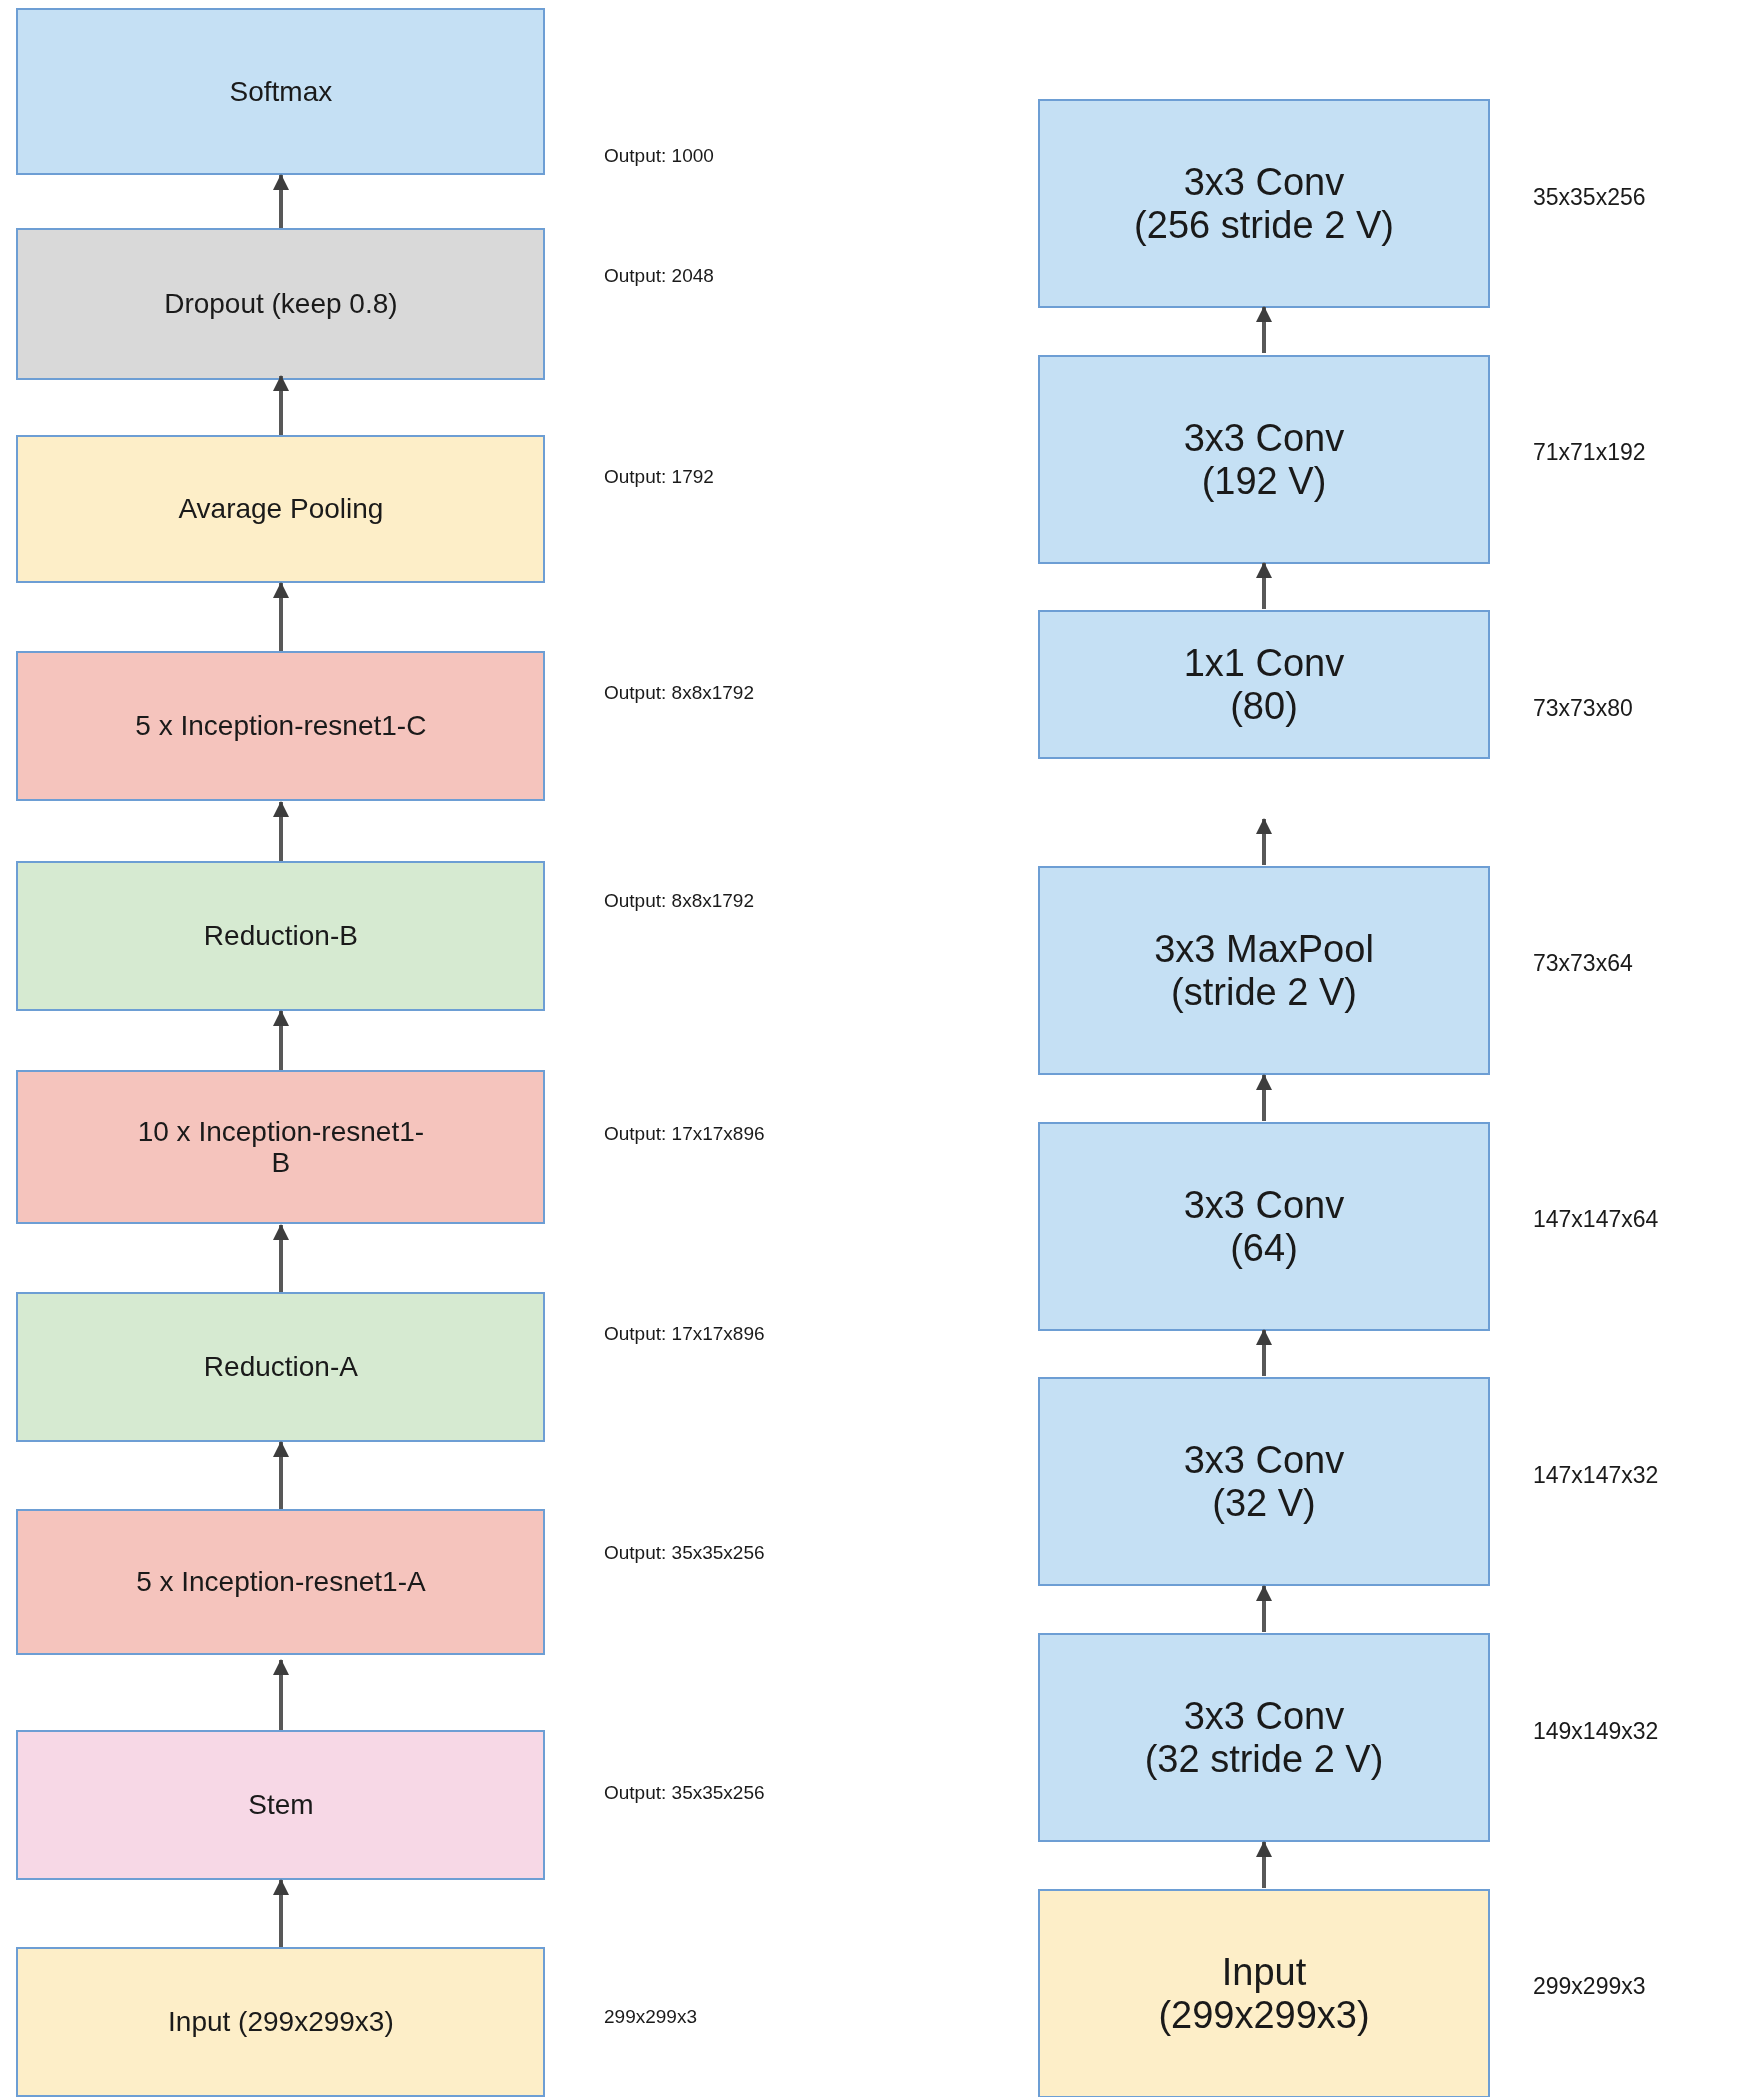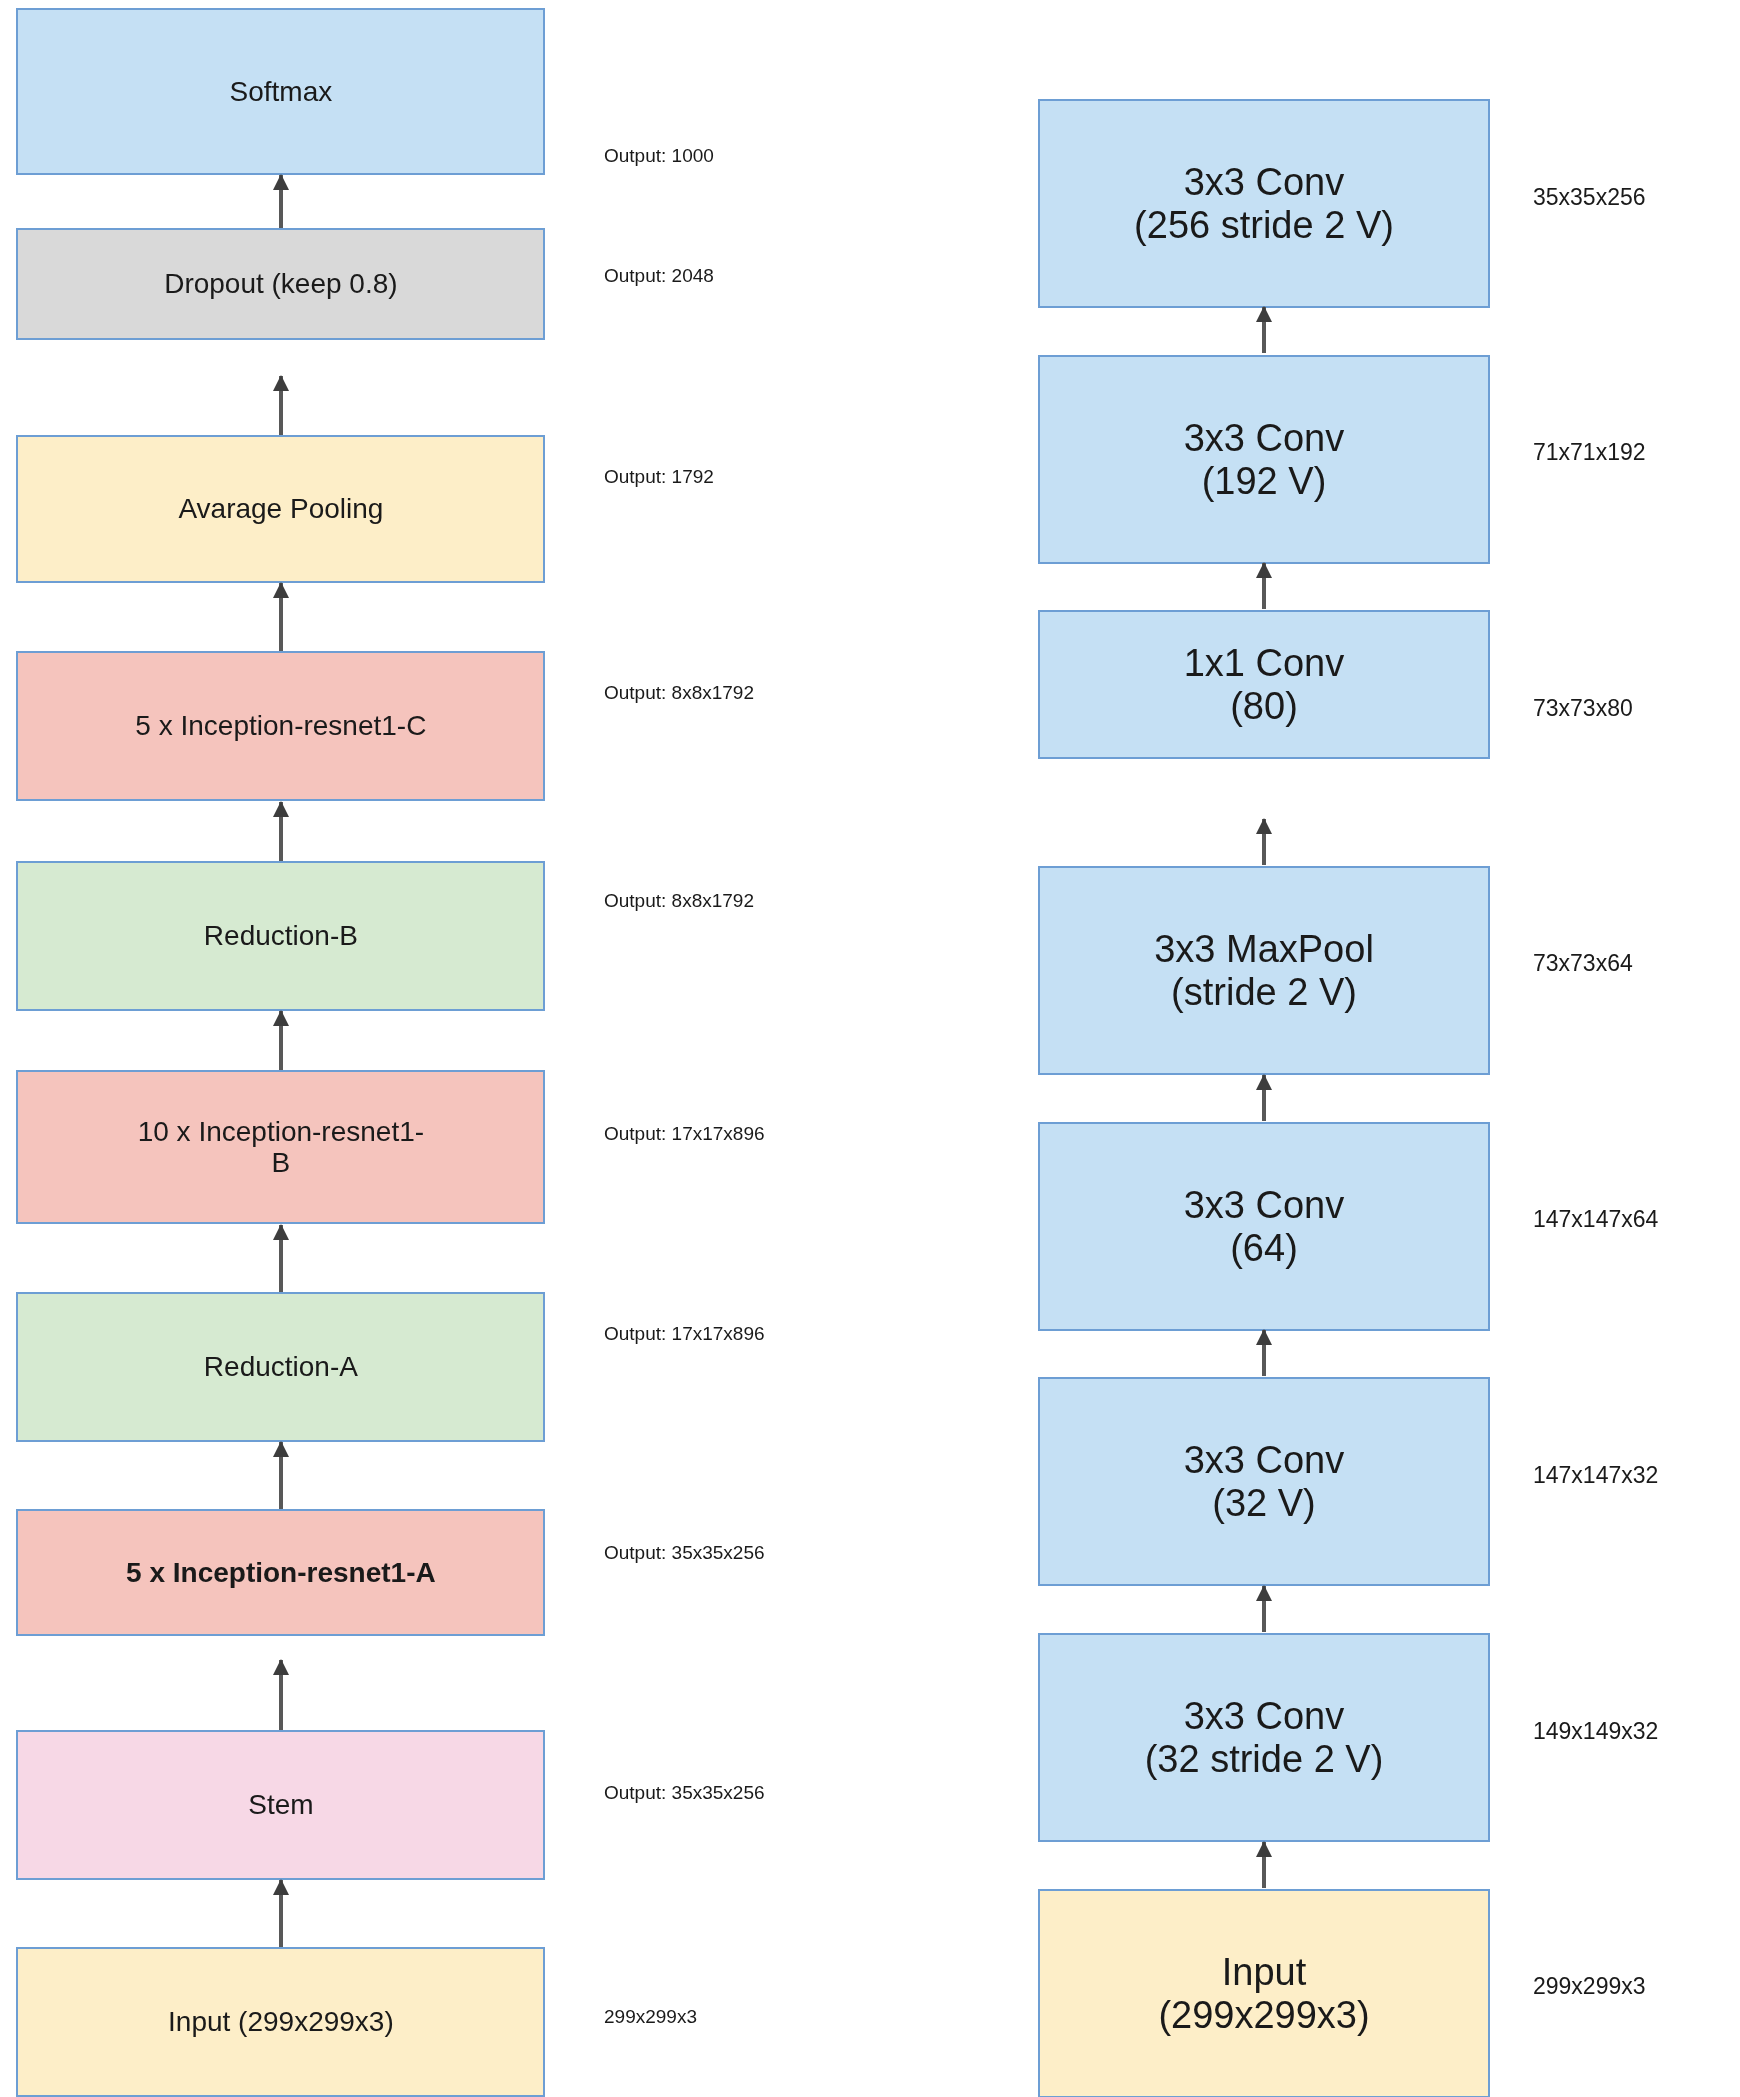--- a/index.html
+++ b/index.html
@@ -96,21 +96,21 @@
     <div class="node fill-blue" style="left: 16.4px; top: 8px; width: 529px; height: 167px;">
       <span class="label">Softmax</span>
     </div>
     <div class="side-note" style="left: 604px; top: 145px;">Output: 1000</div>
 
     <div class="arrow" style="left: 281px; top: 175px;">
       <div class="shaft" style="height: 56px; top: 0px;"></div>
       <div class="head"></div>
     </div>
 
-    <div class="node fill-gray" style="left: 16.4px; top: 228px; width: 529px; height: 112px;">
+    <div class="node fill-gray" style="left: 16.4px; top: 228px; width: 529px; height: 152px;">
       <span class="label">Dropout (keep 0.8)</span>
     </div>
     <div class="side-note" style="left: 604px; top: 265px;">Output: 2048</div>
 
     <div class="arrow" style="left: 281px; top: 376px;">
       <div class="shaft" style="height: 60px; top: 0px;"></div>
       <div class="head"></div>
     </div>
 
     <div class="node fill-yellow" style="left: 16.4px; top: 435px; width: 529px; height: 148px;">
@@ -157,21 +157,21 @@
     <div class="node fill-green" style="left: 16.4px; top: 1292px; width: 529px; height: 150px;">
       <span class="label">Reduction-A</span>
     </div>
     <div class="side-note" style="left: 604px; top: 1323px;">Output: 17x17x896</div>
 
     <div class="arrow" style="left: 281px; top: 1442px;">
       <div class="shaft" style="height: 70px; top: 0px;"></div>
       <div class="head"></div>
     </div>
 
-    <div class="node fill-red" style="left: 16.4px; top: 1509px; width: 529px; height: 127px; font-weight: bold;">
+    <div class="node fill-red" style="left: 16.4px; top: 1509px; width: 529px; height: 146px;">
       <span class="label">5 x Inception-resnet1-A</span>
     </div>
     <div class="side-note" style="left: 604px; top: 1542px;">Output: 35x35x256</div>
 
     <div class="arrow" style="left: 281px; top: 1660px;">
       <div class="shaft" style="height: 73px; top: 0px;"></div>
       <div class="head"></div>
     </div>
 
     <div class="node fill-pink" style="left: 16.4px; top: 1730px; width: 529px; height: 150px;">

